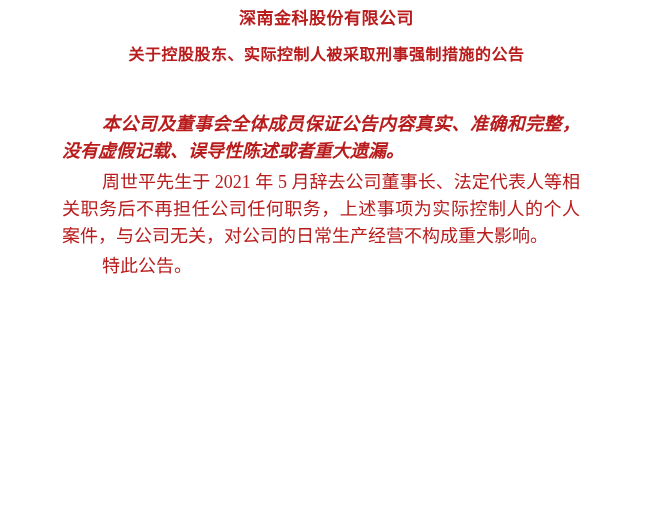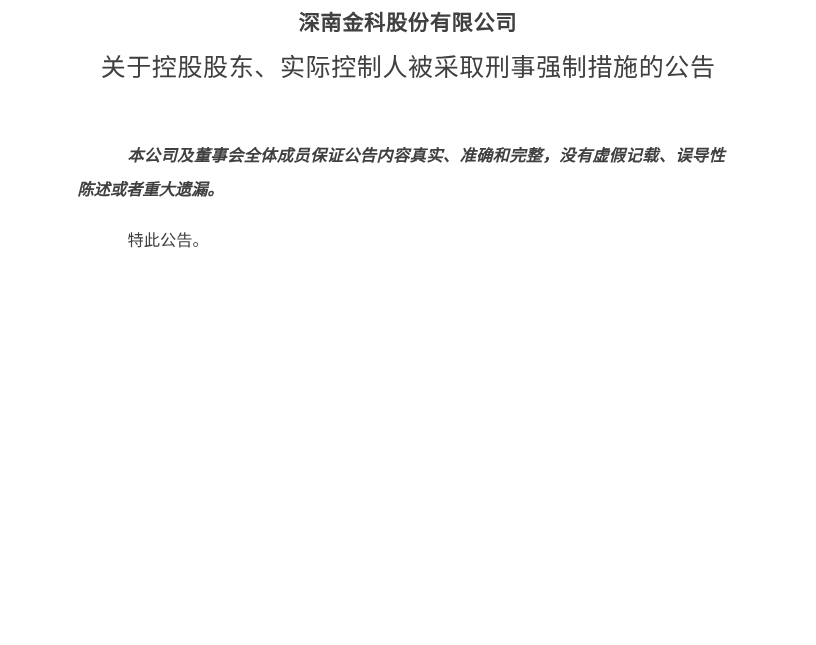--- a/index.html
+++ b/index.html
@@ -2,72 +2,73 @@
 <html lang="zh-CN"><head>
 <meta charset="utf-8">
 <style>
   * { margin: 0; padding: 0; box-sizing: border-box; }
   html, body { background: #ffffff; }
   .page {
     position: relative;
     width: 653px;
     height: 516px;
     background: #ffffff;
-    color: #404040;
+    color: #b91c1c;
     font-family: "Liberation Serif", "DejaVu Serif", serif;
     overflow: hidden;
   }
   .header {
     padding-top: 8px;
     text-align: center;
   }
   .doc-title {
     font-size: 17px;
     font-weight: bold;
     line-height: 22px;
     letter-spacing: 0.5px;
   }
   .doc-subtitle {
     margin-top: 14px;
-    font-size: 20px;
-    font-weight: normal;
+    font-size: 16px;
+    font-weight: bold;
     line-height: 22px;
     letter-spacing: 0.5px;
   }
   .body {
     padding-left: 62px;
     padding-right: 73px;
   }
   .body p {
-    font-size: 13px;
+    font-size: 18px;
     line-height: 27px;
     text-align: justify;
     text-indent: 40px;
     word-break: break-all;
   }
   p.disclaimer {
     margin-top: 45px;
     font-style: italic;
     font-weight: 600;
   }
   p.para-1 { margin-top: 34px; }
   p.para-2 { margin-top: 4px; }
   p.para-3 { margin-top: 5px; }
-  p.closing { margin-top: 14px; }
+  p.closing { margin-top: 3px; }
 </style>
 </head>
 <body>
 
 <div class="page">
   <div class="header">
     <div class="doc-title">深南金科股份有限公司</div>
     <div class="doc-subtitle">关于控股股东、实际控制人被采取刑事强制措施的公告</div>
   </div>
 
   <div class="body">
     <p class="disclaimer">本公司及董事会全体成员保证公告内容真实、准确和完整，没有虚假记载、误导性陈述或者重大遗漏。</p>
 
 
+    <p class="para-2">周世平先生于 2021 年 5 月辞去公司董事长、法定代表人等相关职务后不再担任公司任何职务，上述事项为实际控制人的个人案件，与公司无关，对公司的日常生产经营不构成重大影响。</p>
 
 
     <p class="closing">特此公告。</p>
   </div>
 </div>
 
 </body></html>

